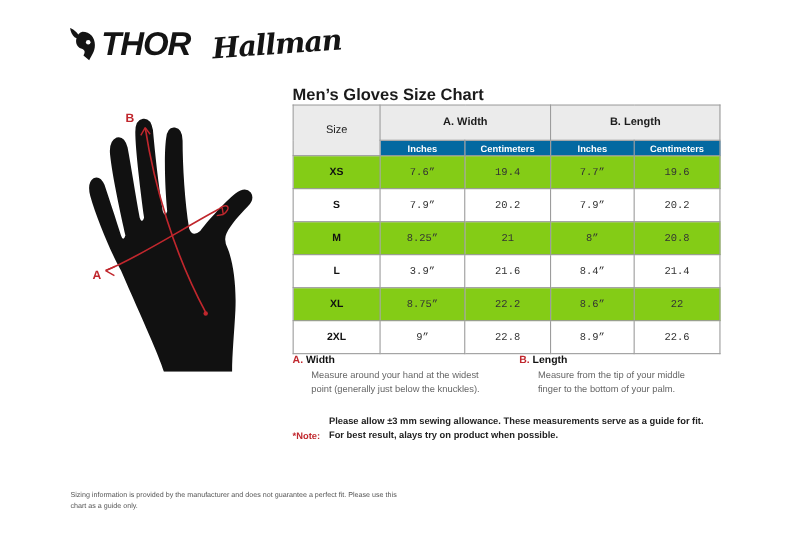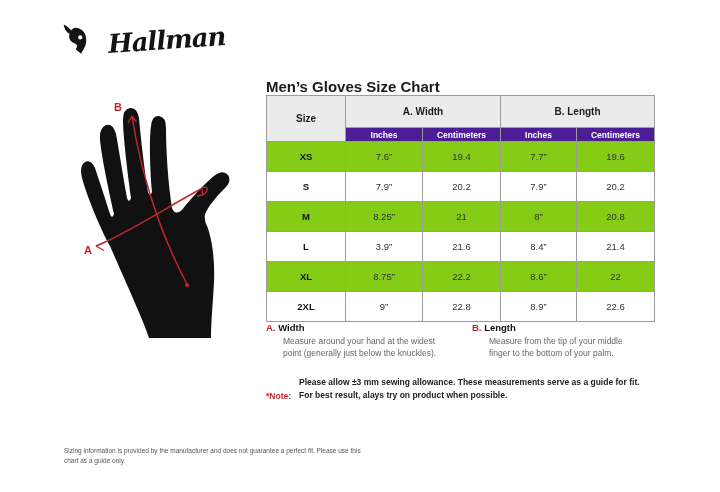--- a/index.html
+++ b/index.html
@@ -23,24 +23,24 @@
   .glove-figure { position:absolute; left:58px; top:88px; width:196px; height:250px; }
   
   .right-col { position:absolute; left:266px; top:78px; width:388px; }
   .chart-title { font-size:15px; font-weight:bold; color:#1a1a1a; }
   table.size-table { width:388px; border-collapse:collapse; table-layout:fixed; }
   .size-table th, .size-table td {
     border:1px solid #9c9c9c; text-align:center; vertical-align:middle;
   }
   .size-table { border:1px solid #8a8a8a; }
   th.group-head { background:#ebebeb; font-size:10px; font-weight:bold; height:32px; color:#1c1c1c; }
-  th.size-head  { background:#ebebeb; font-size:10px; font-weight:bold; color:#1c1c1c; }
-  th.sub-head   { background:#4c1d95; color:#ffffff; font-size:8.5px; font-weight:bold; height:14px; }
+  th.size-head  { background:#ebebeb; font-size:10px; font-weight:normal; color:#1c1c1c; }
+  th.sub-head   { background:#0369a1; color:#ffffff; font-size:8.5px; font-weight:bold; height:14px; }
   td.size-cell  { font-weight:bold; font-size:9.5px; color:#111; }
-  td.value-cell { font-size:9.5px; color:#333; }
+  td.value-cell { font-size:9.5px; color:#333;font-family:Liberation Mono, monospace; }
   tr.data-row   { height:30px; }
   tr.stripe     { background:#84cc16; }
   tr.plain      { background:#ffffff; }
   
   .measure-heading { font-size:14px; font-weight:bold; color:#1a1a1a; margin-top:19px; margin-bottom:10px; }
   .measure-grid { display:grid; grid-template-columns:200px 1fr; column-gap:6px; }
   .measure-label { font-size:9.5px; font-weight:bold; color:#111; margin-bottom:3px; }
   .letter-red { color:#c0272d; }
   .measure-text { font-size:8.5px; color:#666; line-height:1.4; padding-right:14px;margin-left:17px; }
   .note-row { display:flex; gap:8px; margin-top:16px;align-items:flex-end; }
@@ -57,20 +57,21 @@
 
 <div class="page">
 
   <div class="logos">
     <div class="thor-logo">
       <svg width="26" height="32" viewBox="0 0 30 36">
         <path d="M2 0 C7 2 11 6 13 12 L7 10 C4 7 2.5 4 2 0 Z" fill="#141414"></path>
         <path d="M15 4 C23 4 28 10 28 18 C28 25 24.5 29 22 34 L16 29 C18 25 18 23 13.5 21.5 C9.5 20 7.5 16 8.5 11.5 C9.5 7 12 4.5 15 4 Z" fill="#141414"></path>
         <circle cx="21" cy="15" r="2.4" fill="#ffffff"></circle>
       </svg>
+      <span class="thor-word">THOR</span>
     </div>
     <span class="hallman-word">Hallman</span>
   </div>
 
   <div class="glove-figure">
     <svg width="196" height="250" viewBox="0 0 196 250">
       <path d="
         M 91 250
         C 86 234, 72 204, 52 158
         C 45 146, 30 112, 24 90

